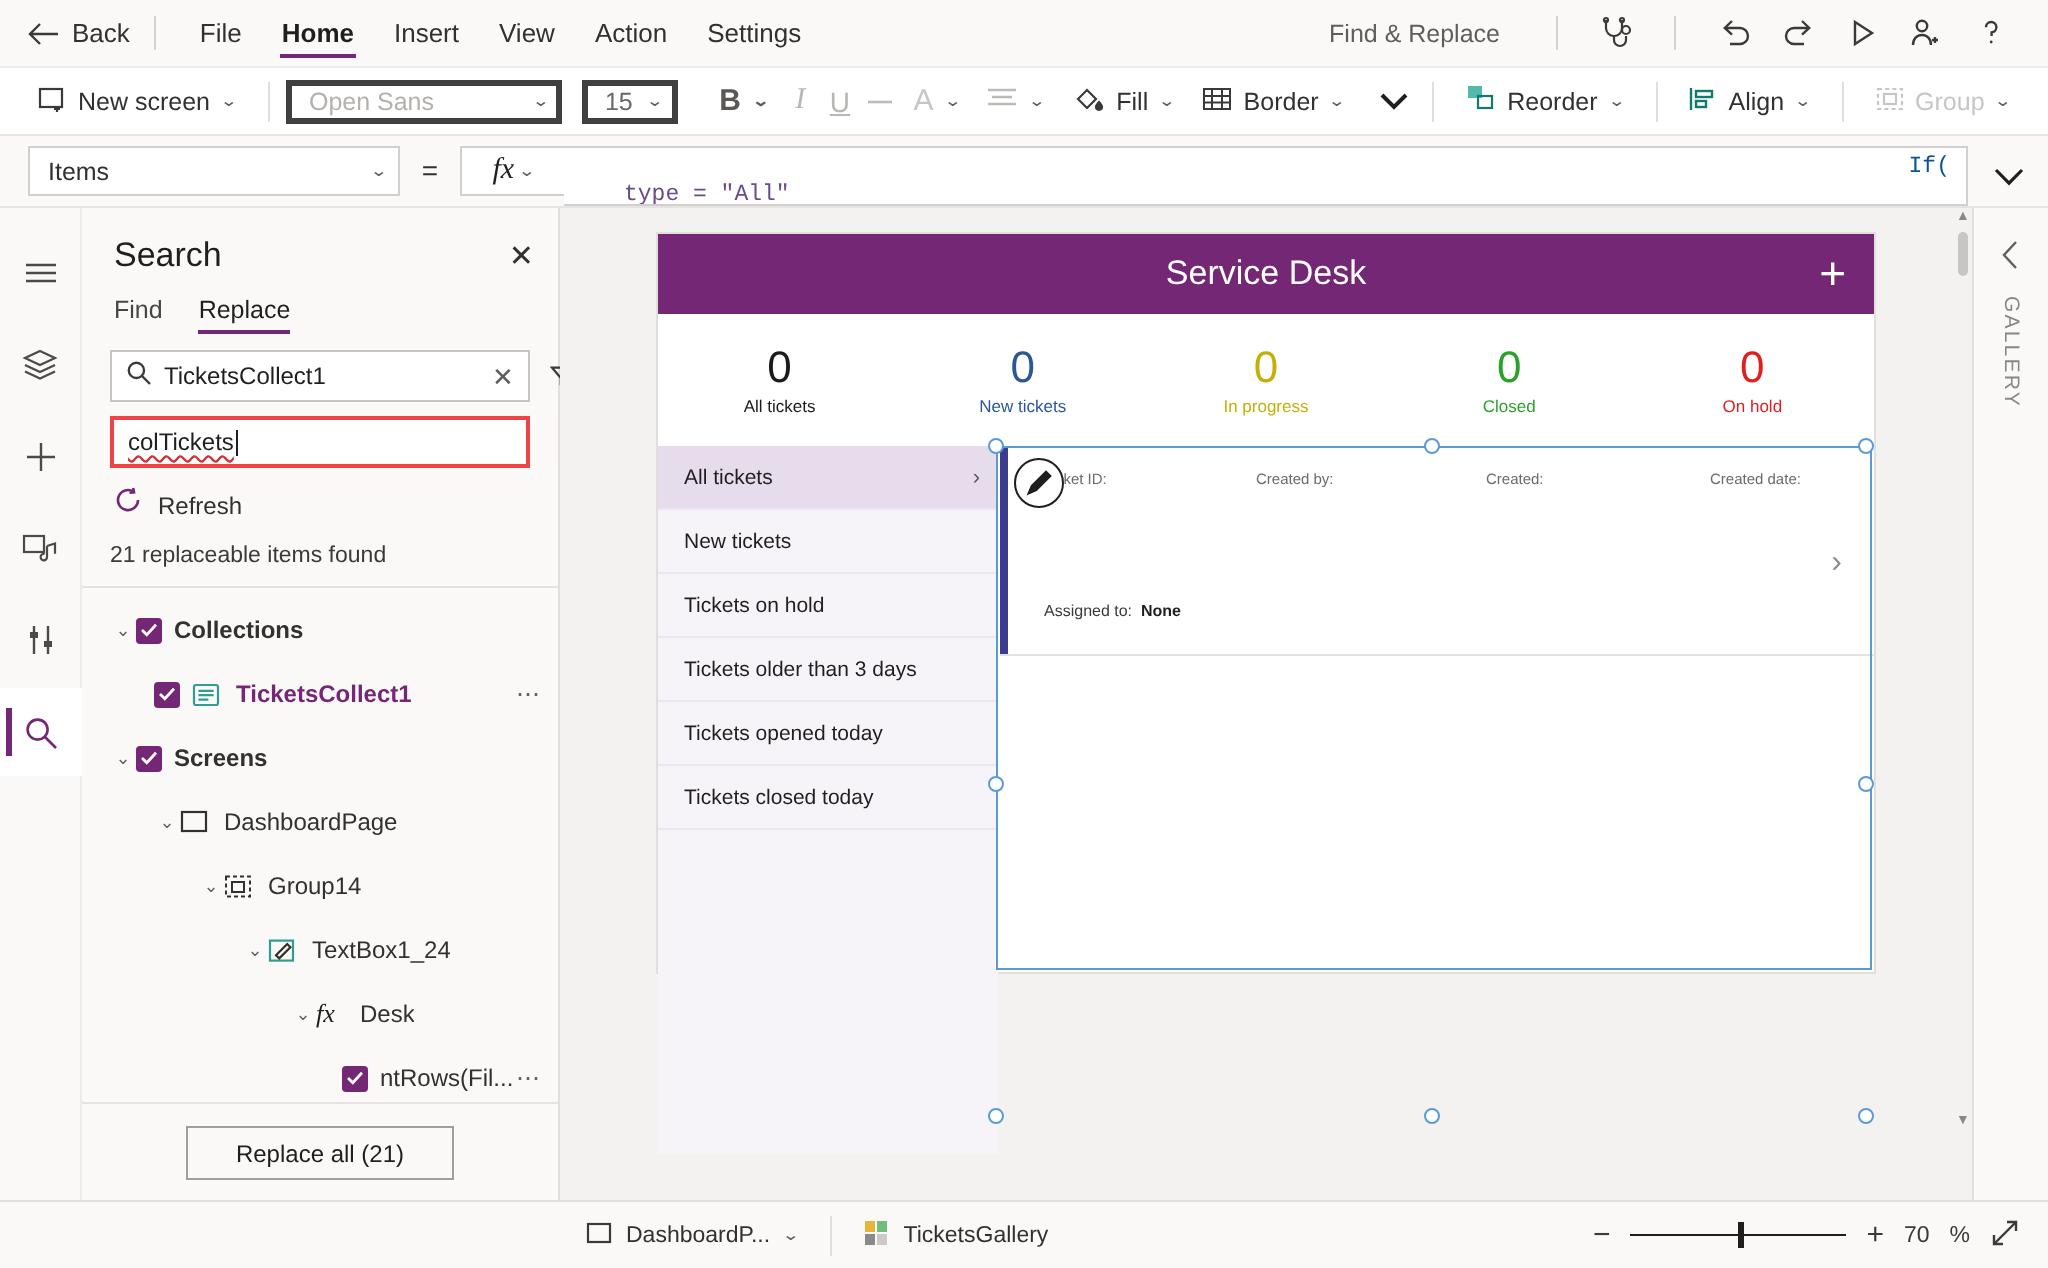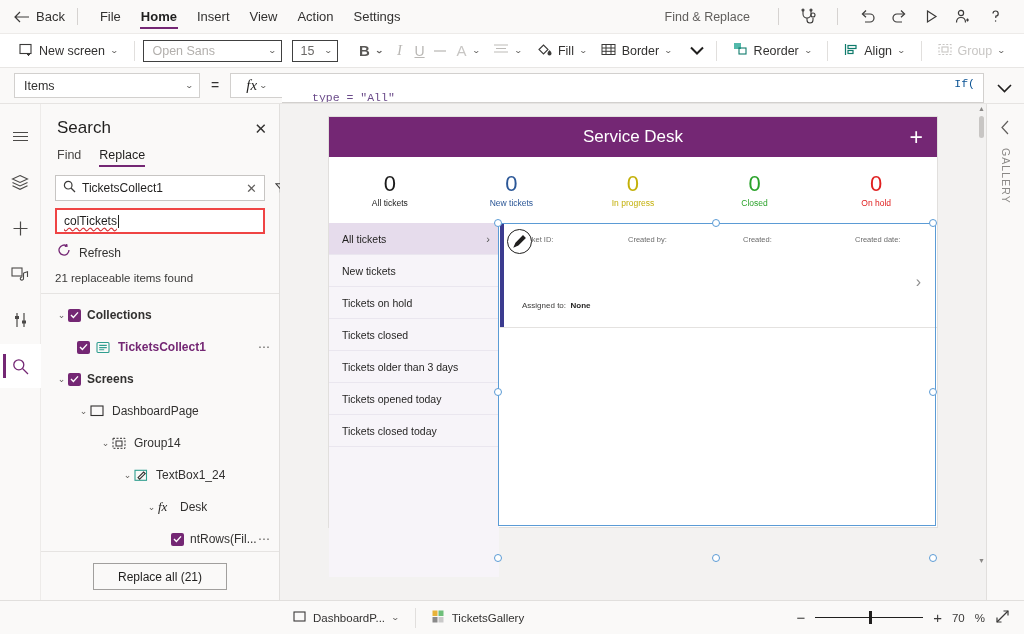--- a/index.html
+++ b/index.html
@@ -40,21 +40,21 @@
     padding:0 12px; border-bottom:1px solid #e8e6e4; flex:0 0 34px; gap:0;
   }
   .rb-btn {
     display:flex; align-items:center; gap:6px; padding:3px 7px; font-size:12.5px;
     color:#323130; cursor:default; white-space:nowrap;
   }
   .rb-btn.dim { color:#c8c6c4; }
   .rb-sep { width:1px; height:20px; background:#e1dfdd; margin:0 9px; }
   .caret { font-size:8px; color:#605e5c; transform:scaleX(1.35); display:inline-block; }
   .rb-select {
-    height:22px; border:1px solid #404040; background:#fff; display:flex; align-items:center;
+    height:22px; border:3px solid #404040; background:#fff; display:flex; align-items:center;
     justify-content:space-between; padding:0 5px 0 8px; font-size:12.5px; color:#b3b0ad;
   }
   .rb-font { width:175px; }
   .rb-size { width:56px; margin-left:10px; color:#6b6967; }
   .rb-icon-btn {
     width:26px; height:24px; display:flex; align-items:center; justify-content:center;
     color:#b9b7b4; font-size:15px;
   }
   .rb-icon-btn.strong { color:#5a5856; }
 
@@ -175,21 +175,21 @@
     color:#201f1e; display:flex; align-items:center; justify-content:center;
     font-family:"Liberation Sans", sans-serif; cursor:default;
   }
 
   
   .canvaswrap {
     flex:1; background:#f3f2f1; position:relative; display:flex; align-items:flex-start;
     justify-content:center; padding-top:13px; min-width:0;
   }
   .canvas {
-    width:608px; height:410px; background:#fff; position:relative;
+    width:608px; height:369px; background:#fff; position:relative;
     box-shadow:0 0 0 1px #e1dfdd;
   }
   .app-header {
     height:40px; background:#742774; display:flex; align-items:center; justify-content:center;
     position:relative; color:#fff;
   }
   .app-header .ttl { font-size:17px; }
   .app-header .plus {
     position:absolute; right:14px; top:50%; transform:translateY(-50%);
     font-size:23px; line-height:1; font-weight:300;
@@ -682,23 +682,20 @@
               <span>All tickets</span>
               <span class="ch">›</span>
             </div>
             <div class="navitem">
               <span>New tickets</span>
             </div>
             <div class="navitem">
               <span>Tickets on hold</span>
             </div>
             <div class="navitem">
-              <span>Tickets closed</span>
-            </div>
-            <div class="navitem">
               <span>Tickets older than 3 days</span>
             </div>
             <div class="navitem">
               <span>Tickets opened today</span>
             </div>
             <div class="navitem">
               <span>Tickets closed today</span>
             </div>
           </div>
 

